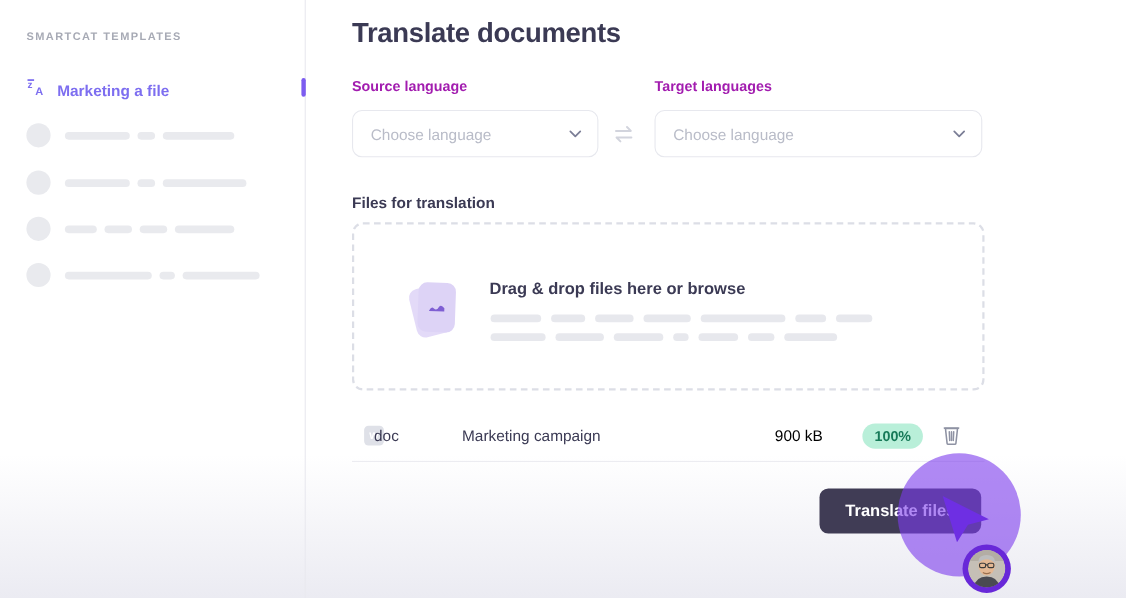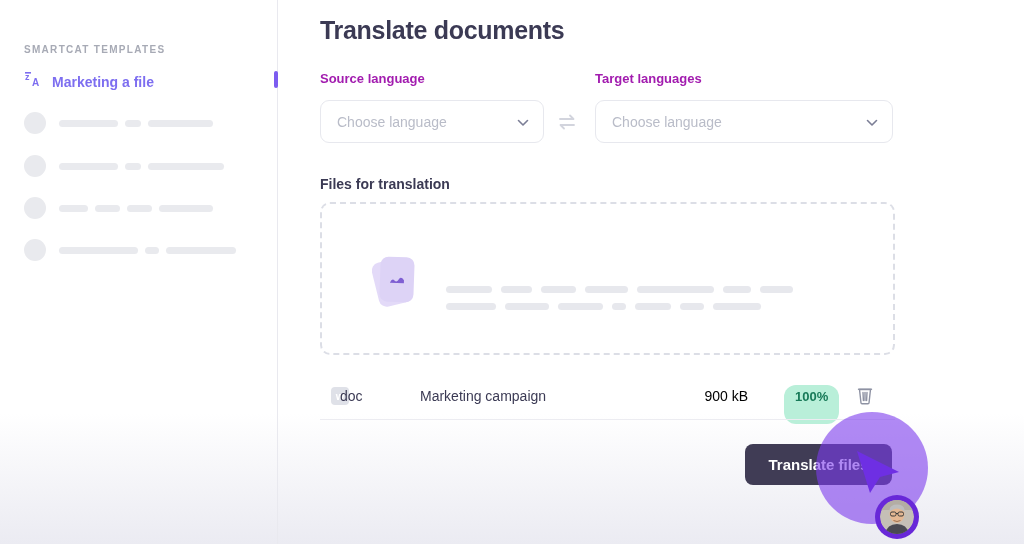--- a/index.html
+++ b/index.html
@@ -10,21 +10,21 @@
     background:linear-gradient(180deg, #ffffff 0%, #ffffff 76%, #ebebf2 100%);
     position:relative;
   }
 
   
   .sidebar {
     position:absolute; left:0; top:0; width:278px; height:544px;
     border-right:1px solid #e9e9ef;
   }
   .sidebar-header {
-    position:absolute; left:24px; top:44px;
+    position:absolute; left:24px; top:28px;
     font-size:10px; font-weight:bold; letter-spacing:1.3px; color:#a7aab5;
   }
   .sidebar-active {
     position:absolute; left:24px; top:72px; height:20px;
     display:flex; align-items:center; gap:10px; cursor:pointer;
   }
   .sidebar-active .label { font-size:14px; font-weight:bold; color:#7d6ef0; }
   .active-indicator {
     position:absolute; left:274px; top:71px; width:4px; height:17px;
     background:#7c5cf0; border-radius:2px;
@@ -72,21 +72,21 @@
   .file-row { position:absolute; left:320px; top:381px; width:575px; height:32px; }
   .wbadge {
     position:absolute; left:11px; top:6px; width:18px; height:18px;
     background:#dfe1e8; border-radius:4px; color:#ffffff;
     font-size:11px; font-weight:bold; text-align:center; line-height:18px;
   }
   .f-ext { position:absolute; left:20px; top:7px; font-size:14px; color:#3b3a54; }
   .f-name { position:absolute; left:100px; top:7px; font-size:14px; color:#3b3a54; }
   .f-size { position:absolute; right:147px; top:7px; font-size:14px; color:#000000; }
   .f-progress {
-    position:absolute; left:464px; top:4px; height:39px; padding:0 11px;
+    position:absolute; left:464px; top:4px; height:23px; padding:0 11px;
     background:#b9efd9; border-radius:12px;
     font-size:13px; font-weight:bold; color:#177a58; line-height:23px;
   }
   .f-trash { position:absolute; left:537px; top:5px; cursor:pointer; }
   .row-divider { position:absolute; left:320px; top:419px; width:575px; height:1px; background:#ececf1; }
 
   
   .translate-btn {
     position:absolute; left:745px; top:444px; width:147px; height:41px;
     background:#403c55; border:none; border-radius:8px;
@@ -184,20 +184,21 @@
 
 <div class="dropzone">
   <div class="file-stack">
     <div class="card card-back"></div>
     <div class="card card-front">
       <svg width="16" height="8" viewBox="0 0 16 8">
           <path d="M1 7 Q3 2 5.5 4.5 Q8 7 10 3 Q12 0 15 4 L15 7 Z" fill="#7f5fd3"></path>
         </svg>
     </div>
   </div>
+  <div class="dz-text">Drag &amp;  drop files here or browse</div>
   <div class="dz-skel-row" style="top:82px;">
     <div class="dz-bar" style="width:46px;"></div>
       <div class="dz-bar" style="width:31px;"></div>
       <div class="dz-bar" style="width:35px;"></div>
       <div class="dz-bar" style="width:43px;"></div>
       <div class="dz-bar" style="width:77px;"></div>
       <div class="dz-bar" style="width:28px;"></div>
       <div class="dz-bar" style="width:33px;"></div>
   </div>
   <div class="dz-skel-row" style="top:99px;">

